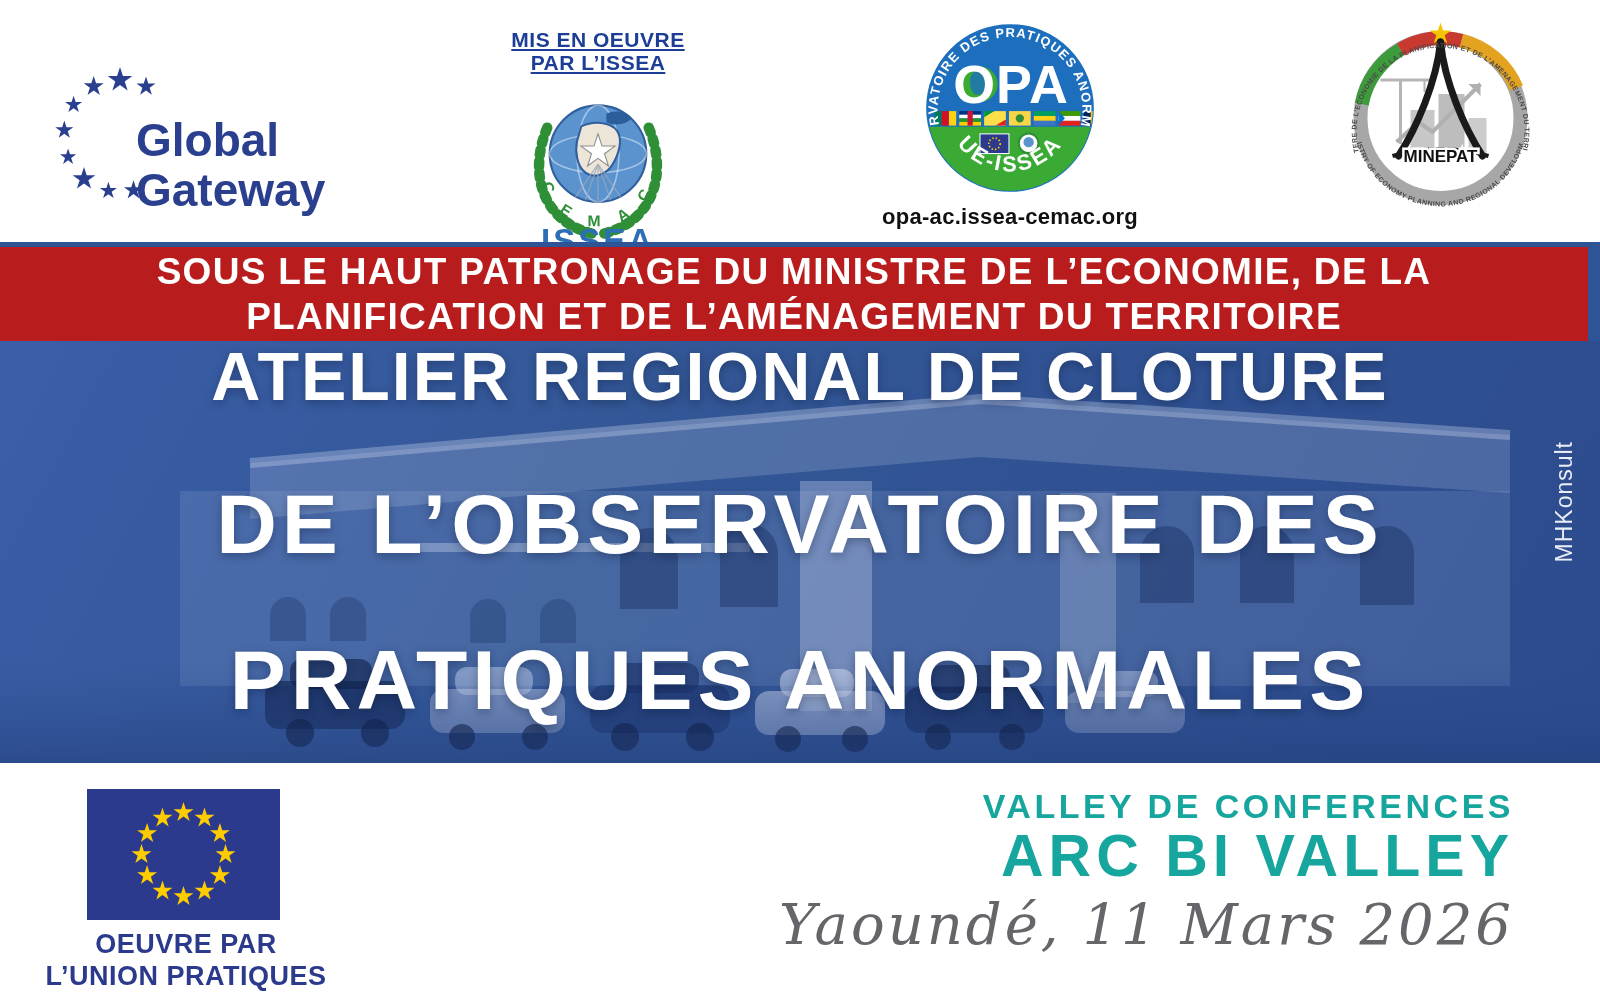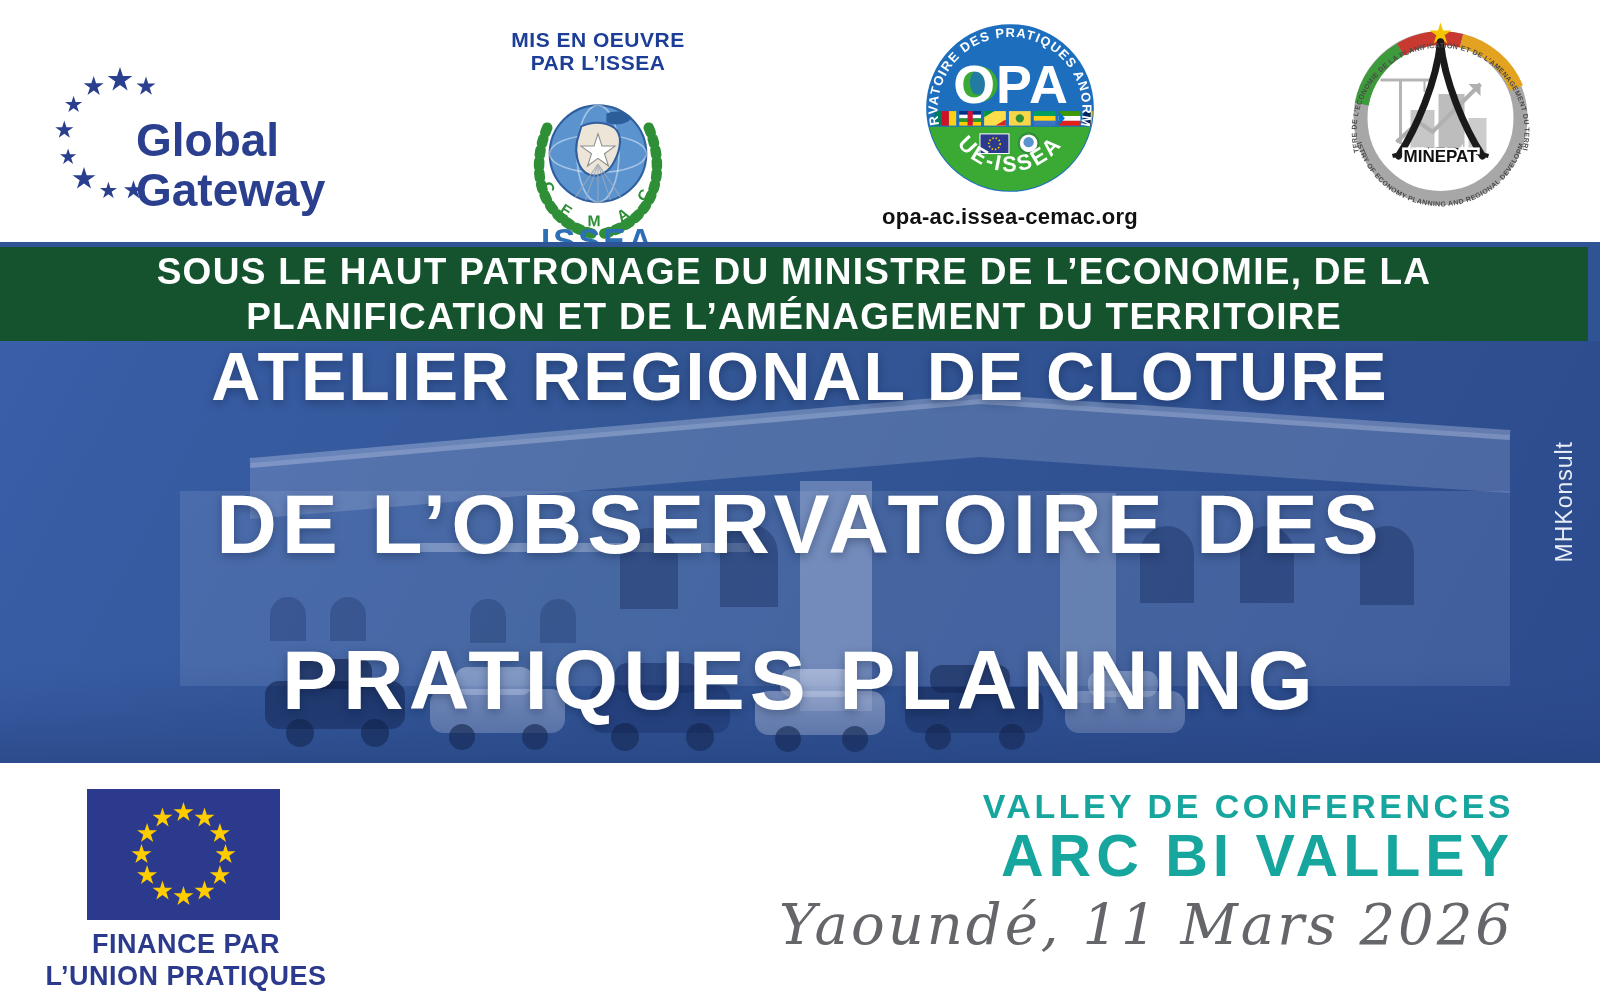--- a/index.html
+++ b/index.html
@@ -5,29 +5,29 @@
   html,body{margin:0;padding:0;background:#e8e8e8;}
   .poster{
     position:relative;width:1600px;height:1007px;background:#ffffff;
     overflow:hidden;font-family:"Liberation Sans",sans-serif;
     margin:0 auto;
   }
   
   .header{position:absolute;top:0;left:0;width:1600px;height:242px;background:#ffffff;}
   .gg-logo{position:absolute;left:40px;top:44px;width:300px;height:180px;}
   .issea-block{position:absolute;left:498px;top:28px;width:200px;text-align:center;}
-  .issea-caption{color:#1c3e97;font-weight:bold;font-size:21px;line-height:1.1;letter-spacing:.5px;}
+  .issea-caption{color:#1c3e97;font-weight:bold;font-size:21px;line-height:1.1;letter-spacing:.5px;text-decoration:underline;}
   .issea-name{color:#2c6fb5;font-weight:bold;font-size:33px;letter-spacing:3px;margin-top:-26px;}
   .opa-block{position:absolute;left:878px;top:20px;width:264px;text-align:center;}
   .opa-url{color:#111111;font-weight:bold;font-size:22px;margin-top:4px;letter-spacing:.3px;}
   .minepat-block{position:absolute;left:1338px;top:22px;width:210px;}
   
   .patronage{
     position:absolute;top:242px;left:0;width:1588px;height:94px;
-    background:#14532d;border-top:5px solid #2f5496;border-right:12px solid #2f5496;
+    background:#b91c1c;border-top:5px solid #2f5496;border-right:12px solid #2f5496;
     display:flex;flex-direction:column;align-items:center;justify-content:center;
   }
   .patronage-line{color:#ffffff;font-weight:bold;font-size:37px;line-height:1.22;letter-spacing:1.3px;text-align:center;}
   
   .hero{
     position:absolute;top:341px;left:0;width:1600px;height:422px;
     background:linear-gradient(118deg,#3a5ea8 0%,#335796 38%,#2c4b8e 100%);
   }
   .hero-bg{position:absolute;inset:0;width:100%;height:100%;}
   .hero-titles{
@@ -294,21 +294,21 @@
             <circle cx="855" cy="398" r="13"></circle>
           <circle cx="938" cy="396" r="13"></circle>
             <circle cx="1012" cy="396" r="13"></circle>
         </g>
       </g>
       <rect x="0" y="320" width="1600" height="102" fill="url(#fadeBlue)"></rect>
     </svg>
     <div class="hero-titles">
       <div class="title-1">ATELIER REGIONAL DE CLOTURE</div>
       <div class="title-2">DE L’OBSERVATOIRE DES</div>
-      <div class="title-3">PRATIQUES PLANNING</div>
+      <div class="title-3">PRATIQUES ANORMALES</div>
     </div>
     <div class="watermark">MHKonsult</div>
   </section>
 
   <footer class="footer">
     <svg class="eu-flag" viewBox="0 0 193 131">
       <rect x="0" y="0" width="193" height="131" fill="#2b3a8c"></rect>
       <g fill="#ffcc00">
         <use href="#st" transform="translate(138.5,65.5) scale(1.05)"></use>
         <use href="#st" transform="translate(132.9,44.5) scale(1.05)"></use>
@@ -318,21 +318,21 @@
         <use href="#st" transform="translate(60.1,44.5) scale(1.05)"></use>
         <use href="#st" transform="translate(54.5,65.5) scale(1.05)"></use>
         <use href="#st" transform="translate(60.1,86.5) scale(1.05)"></use>
         <use href="#st" transform="translate(75.5,101.9) scale(1.05)"></use>
         <use href="#st" transform="translate(96.5,107.5) scale(1.05)"></use>
         <use href="#st" transform="translate(117.5,101.9) scale(1.05)"></use>
         <use href="#st" transform="translate(132.9,86.5) scale(1.05)"></use>
       </g>
     </svg>
     <div class="eu-caption">
-      <div>FINANCE PAR</div>
+      <div>OEUVRE PAR</div>
       <div>L’UNION PRATIQUES</div>
     </div>
     <div class="venue">
       <div class="venue-hall">VALLEY DE CONFERENCES</div>
       <div class="venue-name">ARC BI VALLEY</div>
       <div class="venue-date">Yaoundé, 11 Mars 2026</div>
     </div>
   </footer>
 
 </div>

